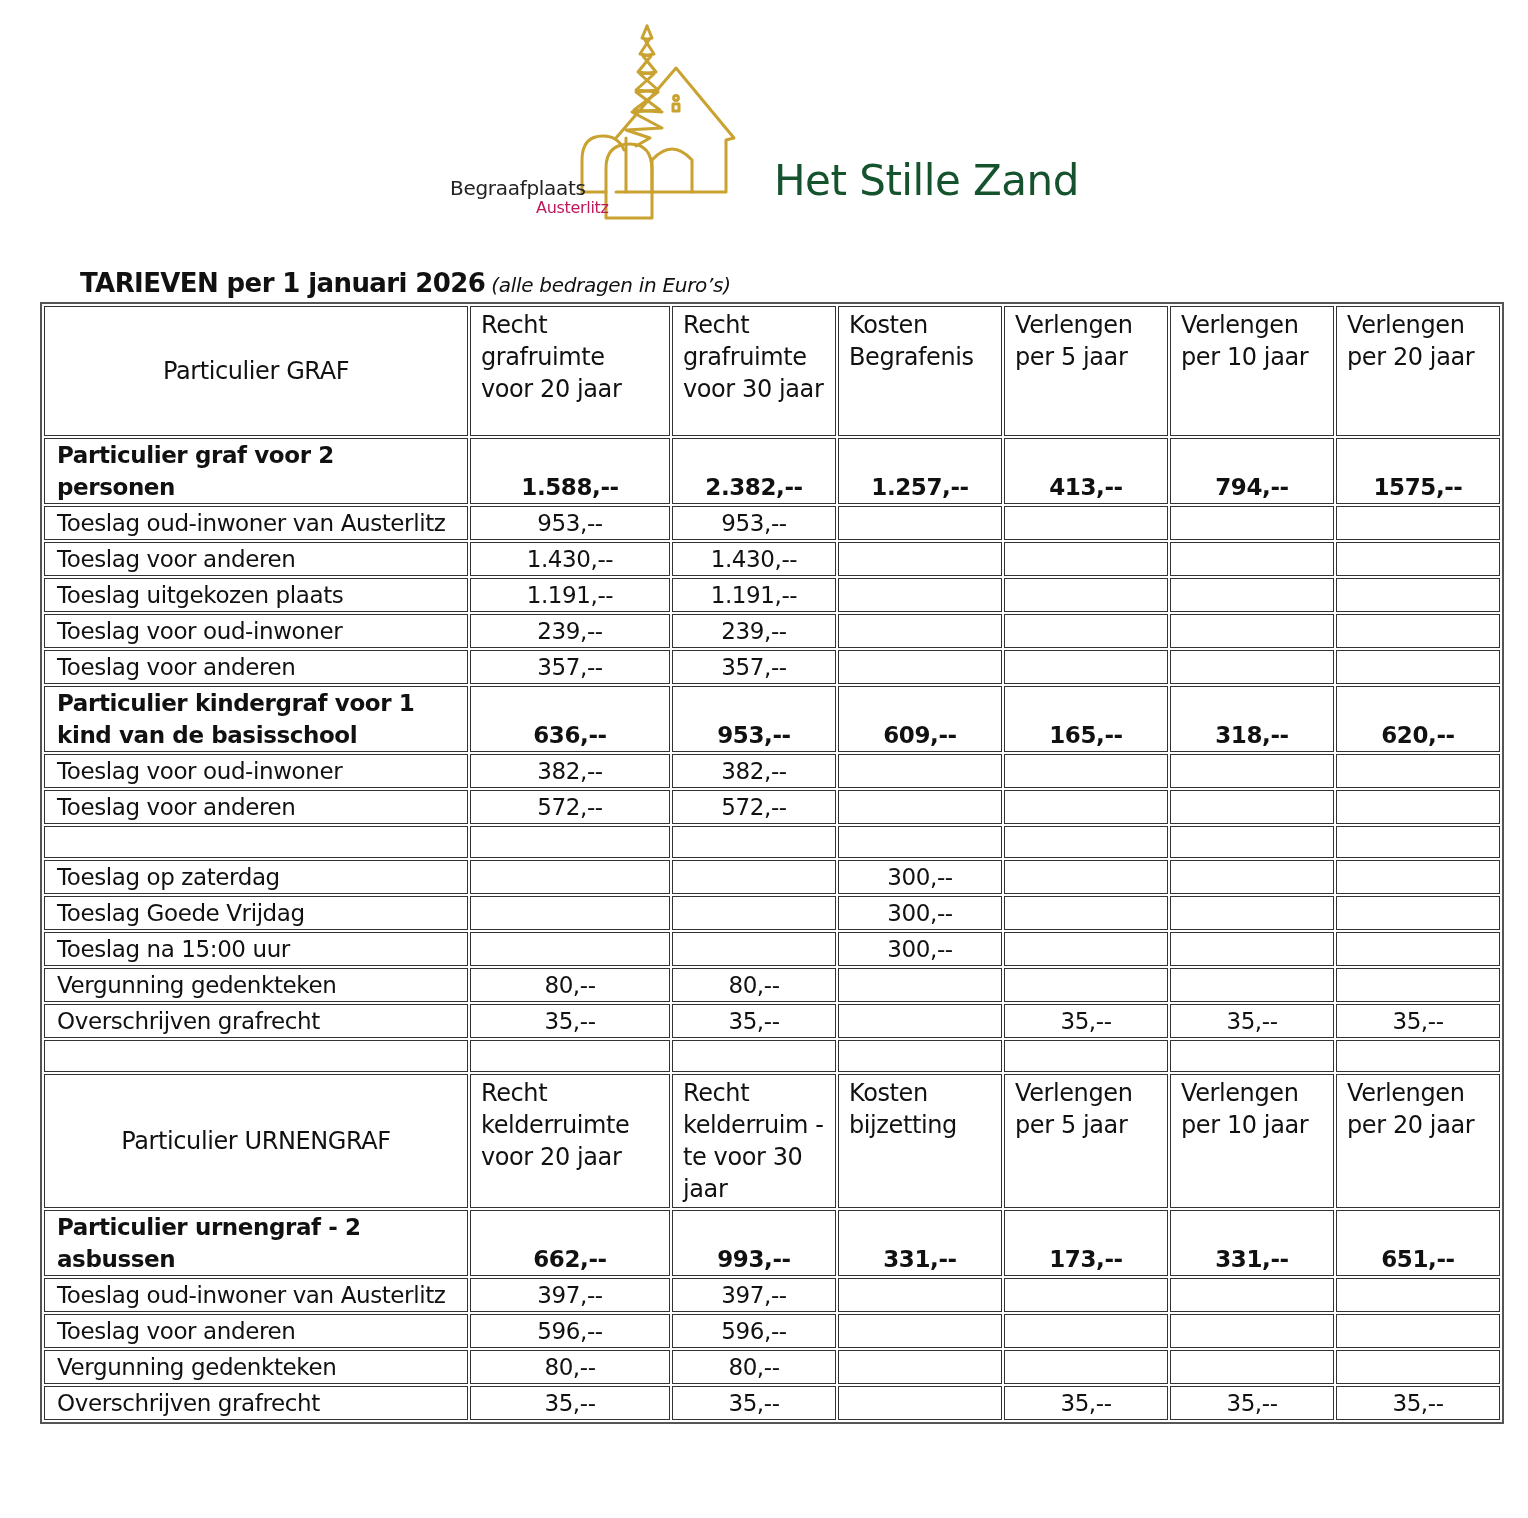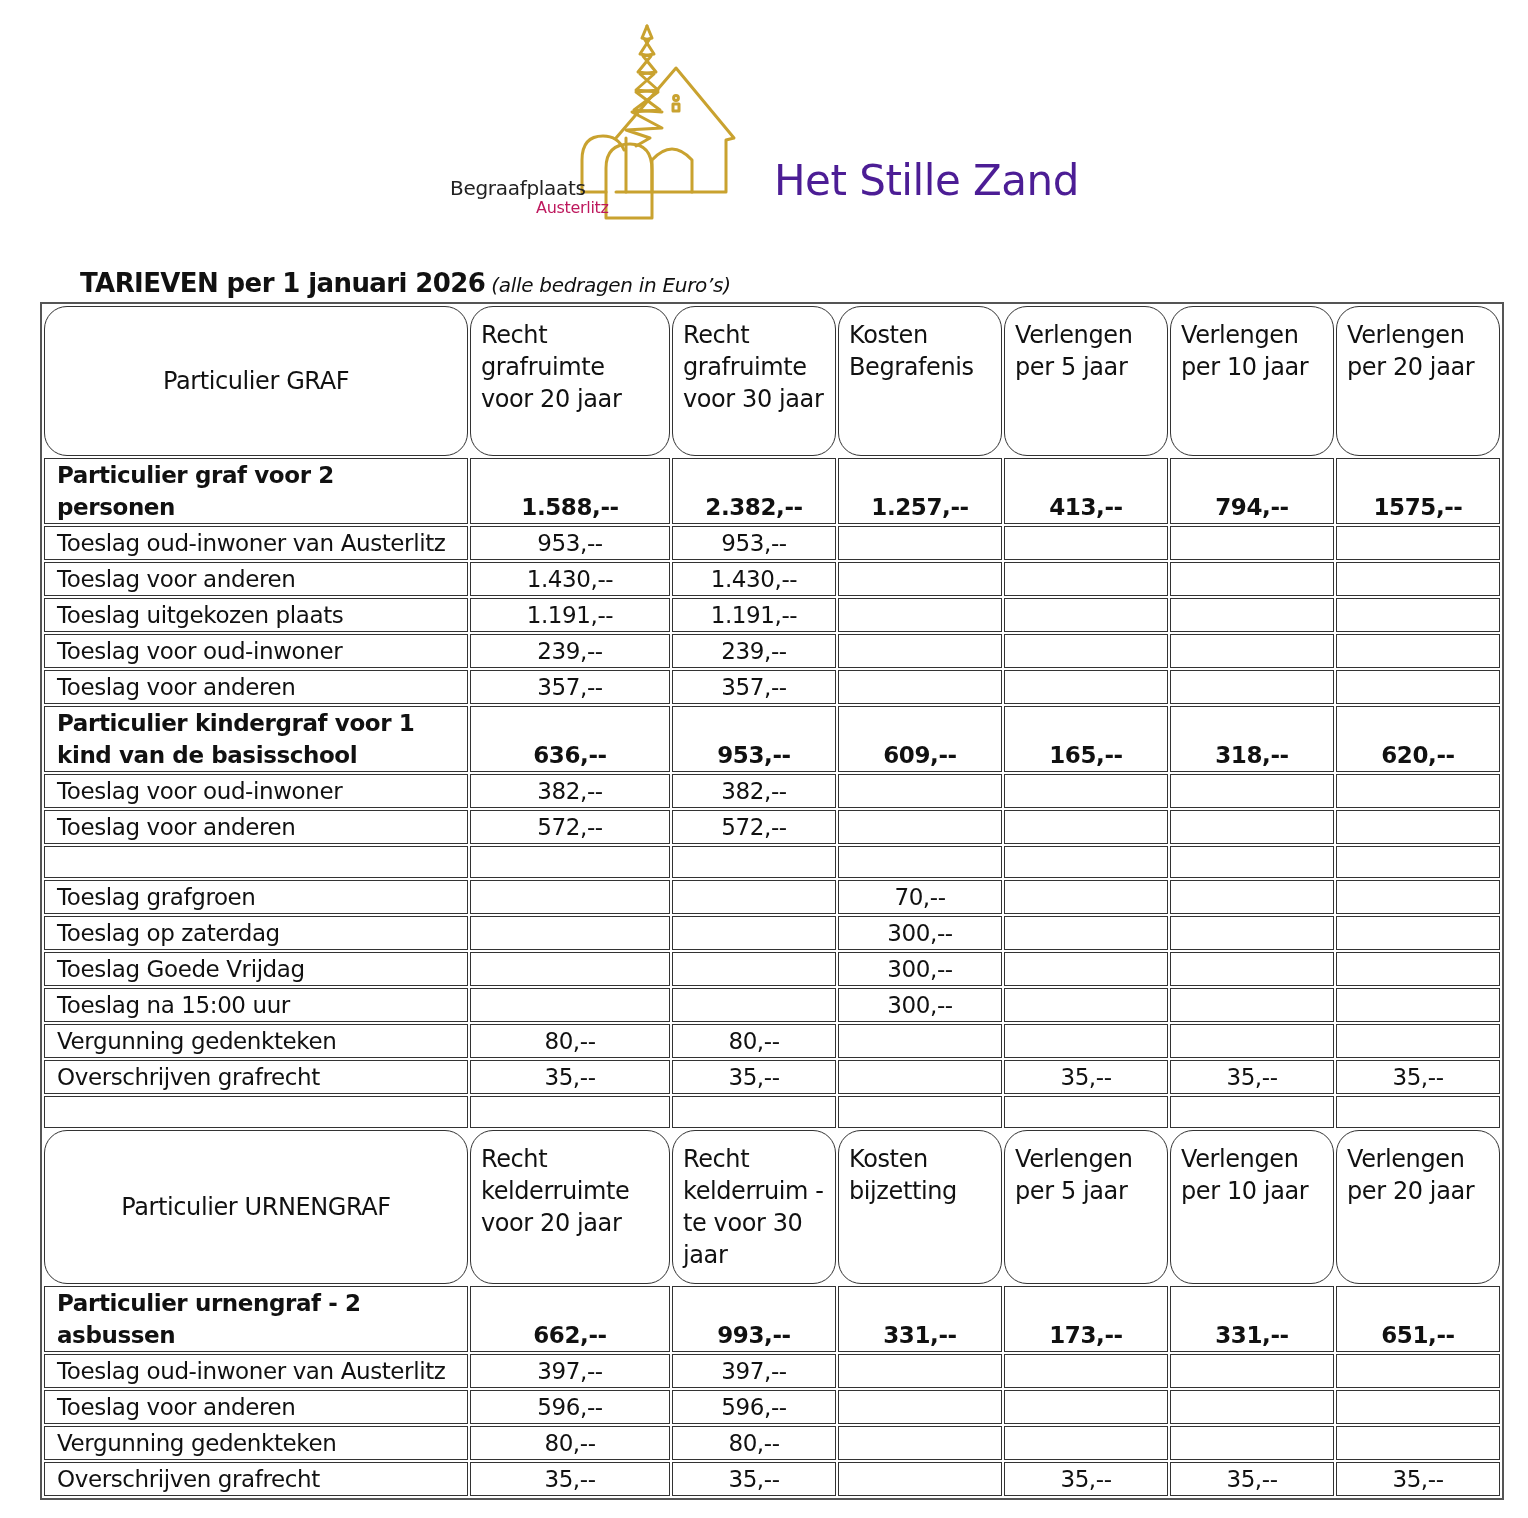--- a/index.html
+++ b/index.html
@@ -4,36 +4,36 @@
 <style>
   html, body { margin:0; padding:0; background:#ffffff; }
   body { width:1528px; height:1518px; position:relative; overflow:hidden;
          font-family:"DejaVu Sans", "Liberation Sans", sans-serif; color:#111; }
 
   
   .logo { position:absolute; left:440px; top:20px; width:640px; height:210px; }
   .logo svg { position:absolute; left:0; top:0; }
   .logo .sub1 { position:absolute; left:10px; top:156px; font-size:20px; color:#222; letter-spacing:-0.3px; }
   .logo .sub2 { position:absolute; left:96px; top:178px; font-size:16px; color:#be185d; letter-spacing:-0.3px; }
-  .logo .brand { position:absolute; left:334px; top:136px; font-size:42px; color:#4c1d95; letter-spacing:-0.5px; font-weight:normal; }
+  .logo .brand { position:absolute; left:334px; top:136px; font-size:42px; color:#14532d; letter-spacing:-0.5px; font-weight:normal; }
 
   
   .title { position:absolute; left:80px; top:268px; white-space:nowrap; }
   .title .main { font-weight:bold; font-size:26px; letter-spacing:-0.6px;text-align:right; }
   .title .note { font-style:italic; font-size:20px; margin-left:6px; letter-spacing:-0.3px; }
 
   
   table.rates { position:absolute; left:40px; top:302px; width:1462px;
                 border-collapse:separate; border-spacing:2px;
                 border:2px solid #555; table-layout:fixed; }
   table.rates td { border:1px solid #333; padding:0 12px; font-size:23px; line-height:32px;
                    vertical-align:bottom; letter-spacing:-0.4px; }
   table.rates td.num { text-align:center; padding:0 4px; }
   table.rates tr.bold td { font-weight:bold; }
-  table.rates tr.head td { vertical-align:top; font-size:24px; padding:12px 10px;border-radius:23px; }
+  table.rates tr.head td { vertical-align:top; font-size:24px; padding:2px 10px; }
   table.rates tr.head td.grp { text-align:center; vertical-align:middle; }
   table.rates tr.blank td { height:30px; }
   col.c0 { width:424px; } col.c1 { width:200px; } col.c2 { width:164px; }
   col.c3 { width:164px; } col.c4 { width:164px; } col.c5 { width:164px; } col.c6 { width:164px; }
 </style>
 </head>
 <body>
 
 <div class="logo">
   <svg width="640" height="210" viewBox="0 0 640 210">
@@ -167,29 +167,20 @@
       <tr class="blank">
         <td></td>
         <td class="num"></td>
         <td class="num"></td>
         <td class="num"></td>
         <td class="num"></td>
         <td class="num"></td>
         <td class="num"></td>
       </tr>
       <tr class="">
-        <td>Toeslag grafgroen</td>
-        <td class="num"></td>
-        <td class="num"></td>
-        <td class="num">70,--</td>
-        <td class="num"></td>
-        <td class="num"></td>
-        <td class="num"></td>
-      </tr>
-      <tr class="">
         <td>Toeslag op zaterdag</td>
         <td class="num"></td>
         <td class="num"></td>
         <td class="num">300,--</td>
         <td class="num"></td>
         <td class="num"></td>
         <td class="num"></td>
       </tr>
       <tr class="">
         <td>Toeslag Goede Vrijdag</td>

